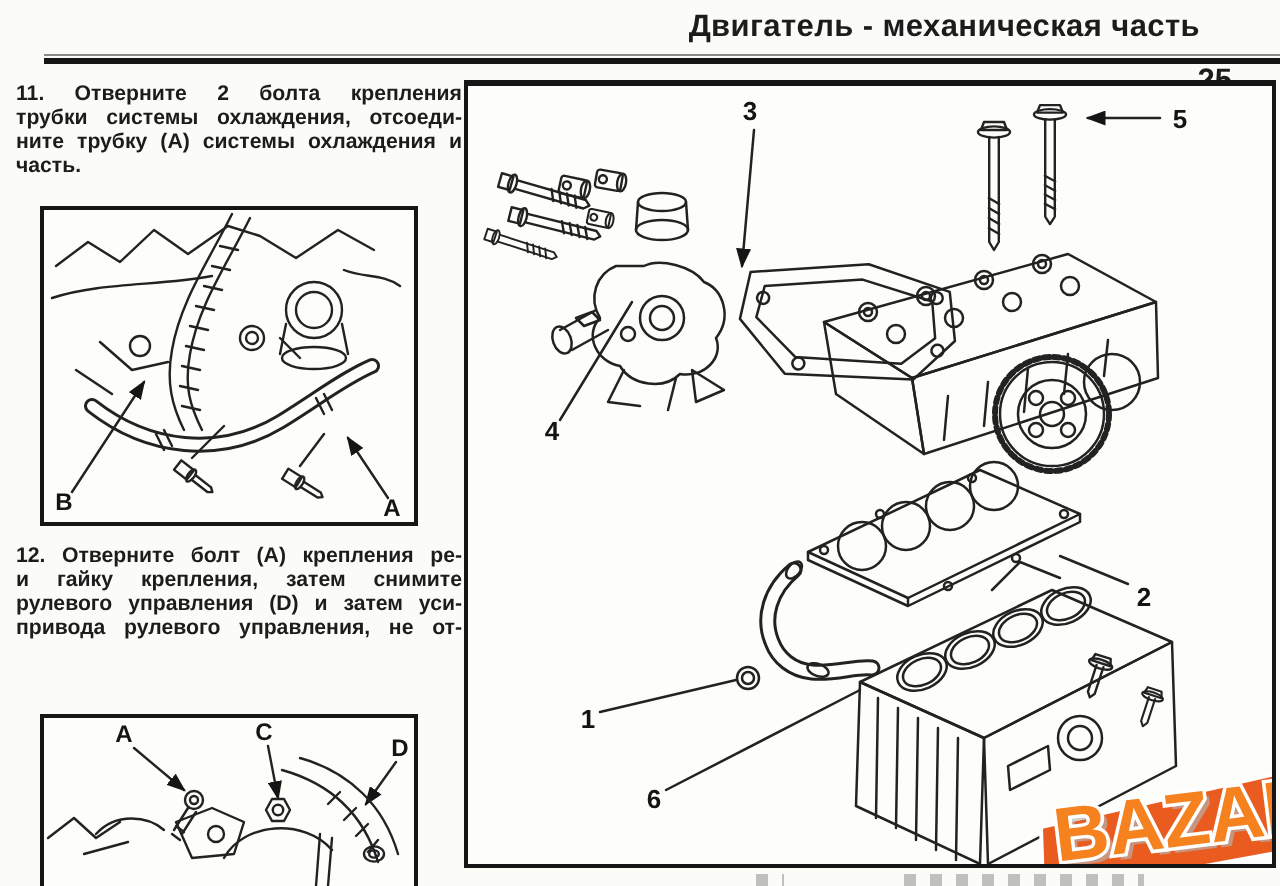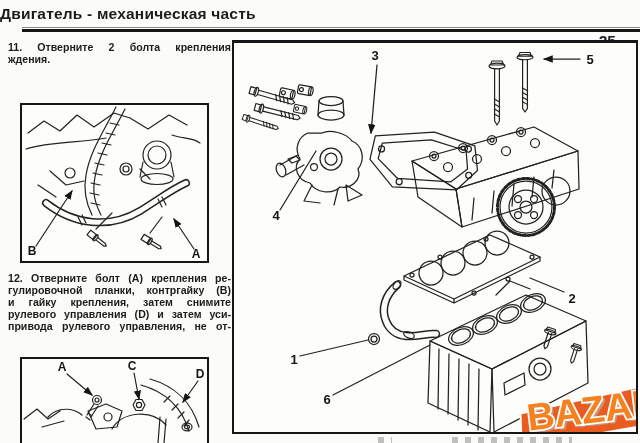--- a/index.html
+++ b/index.html
@@ -3,21 +3,21 @@
 <meta charset="utf-8">
 <style>
   html,body{margin:0;padding:0;}
   body{
     width:640px;height:443px;position:relative;overflow:hidden;
     background:#fbfbf7;color:#1c1c1c;
     font-family:"Liberation Sans", sans-serif;
   }
   .abs{position:absolute;}
   
-  .title{top:5px;left:0;right:40px;text-align:left;font-weight:bold;font-size:15.5px;letter-spacing:.2px;}
+  .title{top:5px;left:0;right:40px;text-align:right;font-weight:bold;font-size:15.5px;letter-spacing:.2px;}
   .pagenum{top:5px;right:24px;font-weight:bold;font-size:15.5px;margin-top:27px;}
   .rule-thin{top:27px;left:22px;right:0;height:1px;background:#8a8a8a;}
   .rule-thick{top:29px;left:22px;right:0;height:3px;background:#151515;}
   
   .step{left:8px;width:223px;font-weight:bold;font-size:10.6px;line-height:12px;}
   #step11{top:41px;}
   #step12{top:272px;}
   .tline{text-align:justify;text-align-last:justify;white-space:nowrap;overflow:hidden;}
   .tline.last{text-align-last:left;}
   
@@ -39,21 +39,23 @@
 </head>
 <body>
 
 <div class="abs title">Двигатель - механическая часть</div>
 <div class="abs pagenum">25</div>
 <div class="abs rule-thin"></div>
 <div class="abs rule-thick"></div>
 
 <div id="step11" class="abs step">
   <div class="tline">11. Отверните 2 болта крепления</div>
-  <div class="tline last">ждения.</div>
+  <div class="tline">трубки системы охлаждения, отсоеди-</div>
+  <div class="tline">ните трубку (А) системы охлаждения и</div>
+  <div class="tline last">часть.</div>
 </div>
 
 <div id="fig1" class="abs figbox">
 <svg width="185" height="156" viewBox="0 0 185 156">
   <defs>
     <marker id="ah1" viewBox="0 0 8 6" refX="7" refY="3" markerWidth="8" markerHeight="6" orient="auto">
       <path d="M0,0L8,3L0,6Z" fill="#151515"></path>
     </marker>
   </defs>
   <g stroke="#222" fill="none" stroke-width="1.2" stroke-linecap="round" stroke-linejoin="round">
@@ -93,21 +95,20 @@
     <path d="M14,141 L50,86" marker-end="url(#ah1)"></path>
     <path d="M172,144 L152,114" marker-end="url(#ah1)"></path>
   </g>
   <text class="figlabel" x="10" y="150" text-anchor="middle">B</text>
   <text class="figlabel" x="174" y="153" text-anchor="middle">A</text>
 </svg>
 </div>
 
 <div id="step12" class="abs step">
   <div class="tline">12. Отверните болт (А) крепления ре-</div>
-  <div class="tline">гулировочной планки, контргайку (В)</div>
   <div class="tline">и гайку крепления, затем снимите</div>
   <div class="tline">рулевого управления (D) и затем уси-</div>
   <div class="tline">привода рулевого управления, не от-</div>
 </div>
 
 <div id="fig2" class="abs figbox">
 <svg width="185" height="84" viewBox="0 0 185 84">
   <defs>
     <marker id="ah2" viewBox="0 0 8 6" refX="7" refY="3" markerWidth="8" markerHeight="6" orient="auto">
       <path d="M0,0L8,3L0,6Z" fill="#151515"></path>

